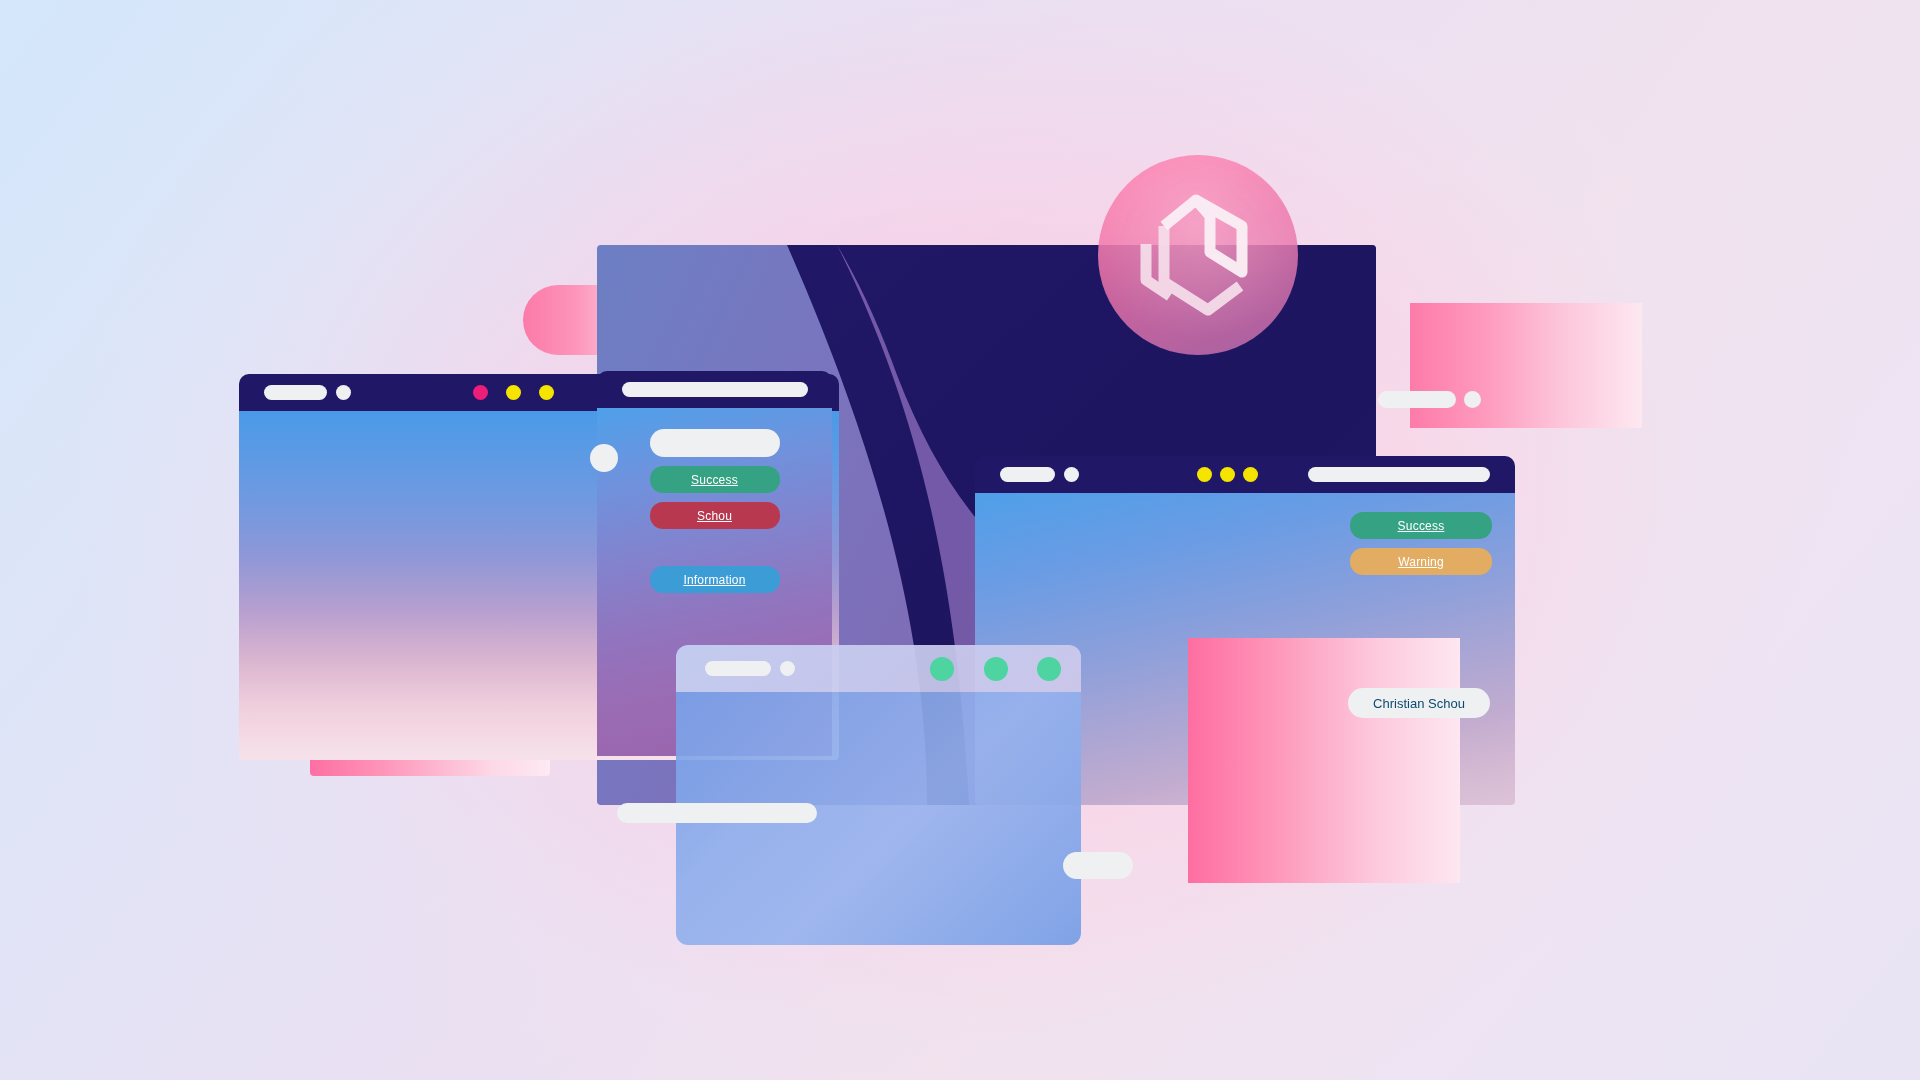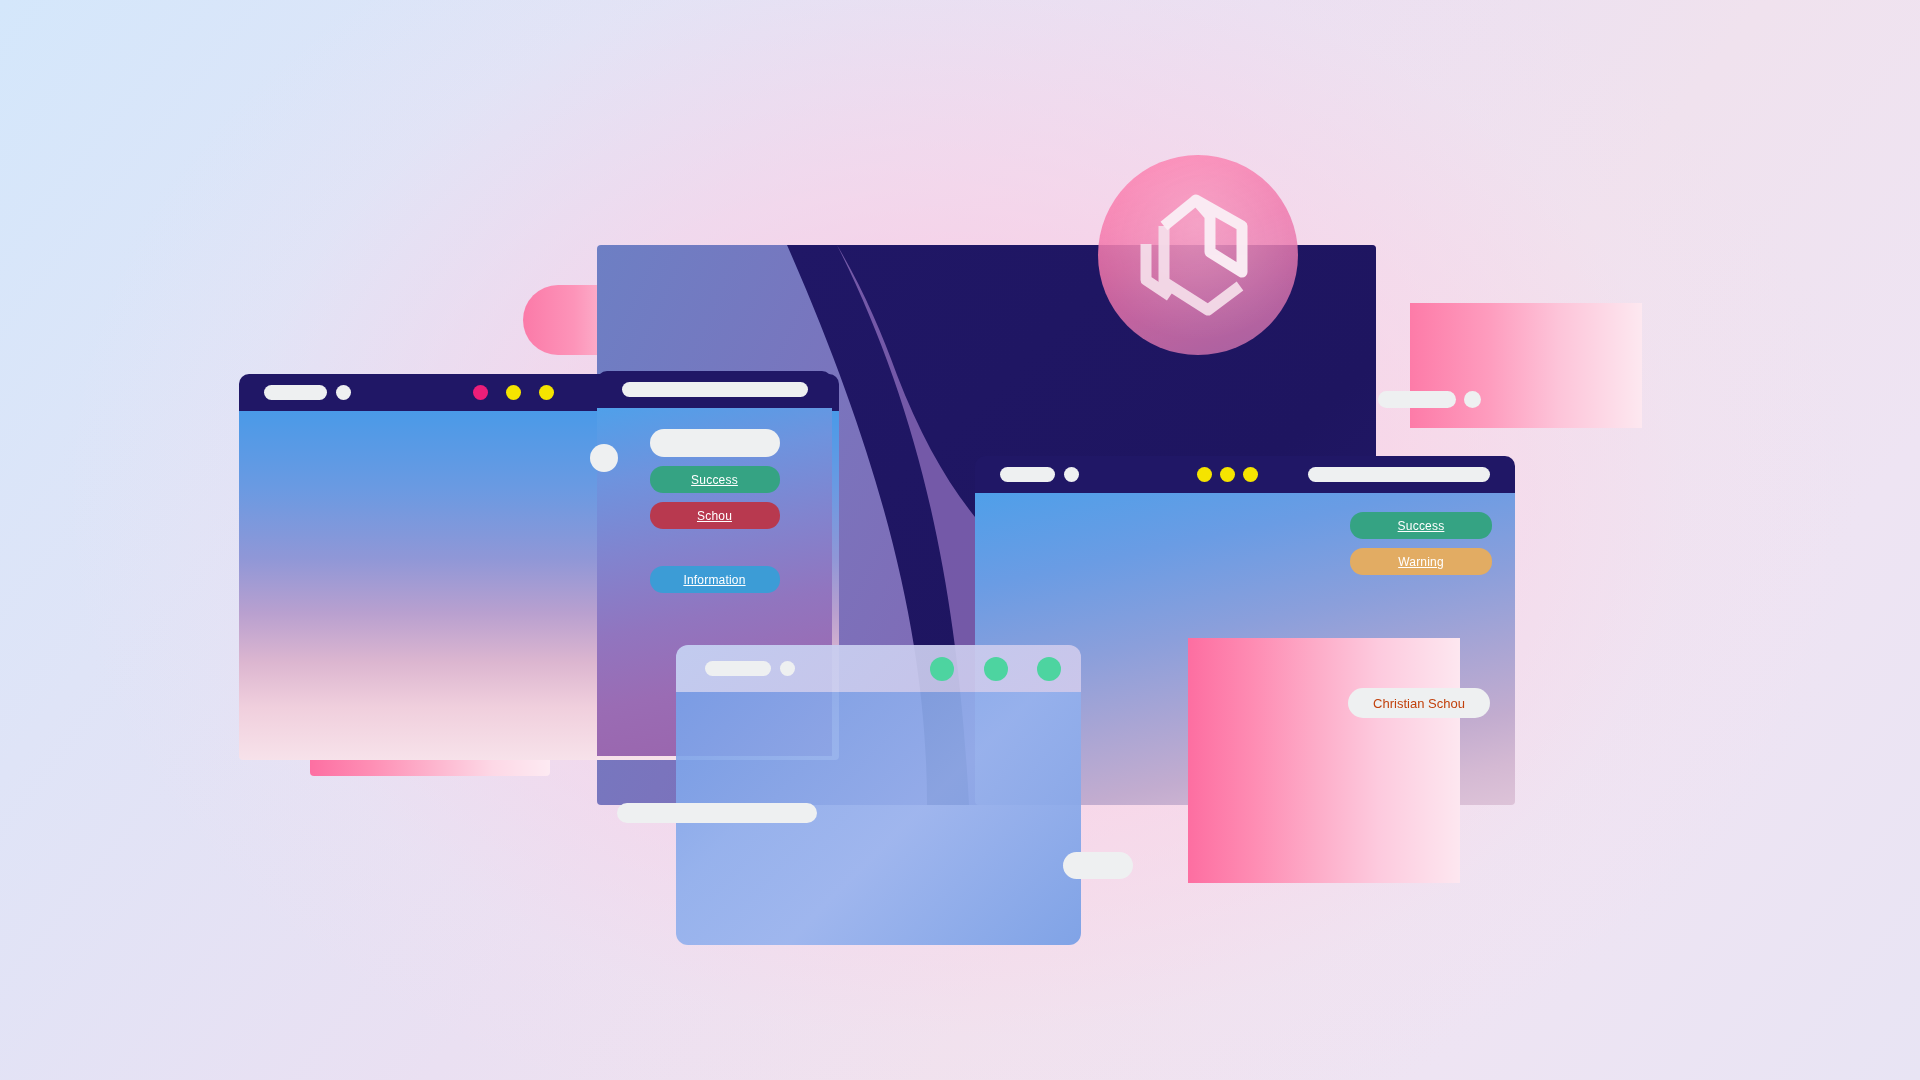--- a/index.html
+++ b/index.html
@@ -134,21 +134,21 @@
   }
   #bar-floating-small {
     left: 1063px; top: 852px; width: 70px; height: 27px;
     border-radius: 14px; background: #eef0f1; z-index: 60;
   }
 
   #name-chip {
     left: 1348px; top: 688px; width: 142px; height: 30px;
     border-radius: 15px; background: #eef0f1;
     display: flex; align-items: center; justify-content: center;
-    color: #c2410c; font-size: 13px; z-index: 70;
+    color: #0c4a6e; font-size: 13px; z-index: 70;
   }
 </style>
 </head>
 <body>
 
 <div id="stage">
 
   <div class="abs" id="pink-pill-left"></div>
 
   <div class="abs" id="pink-card-right"></div>

